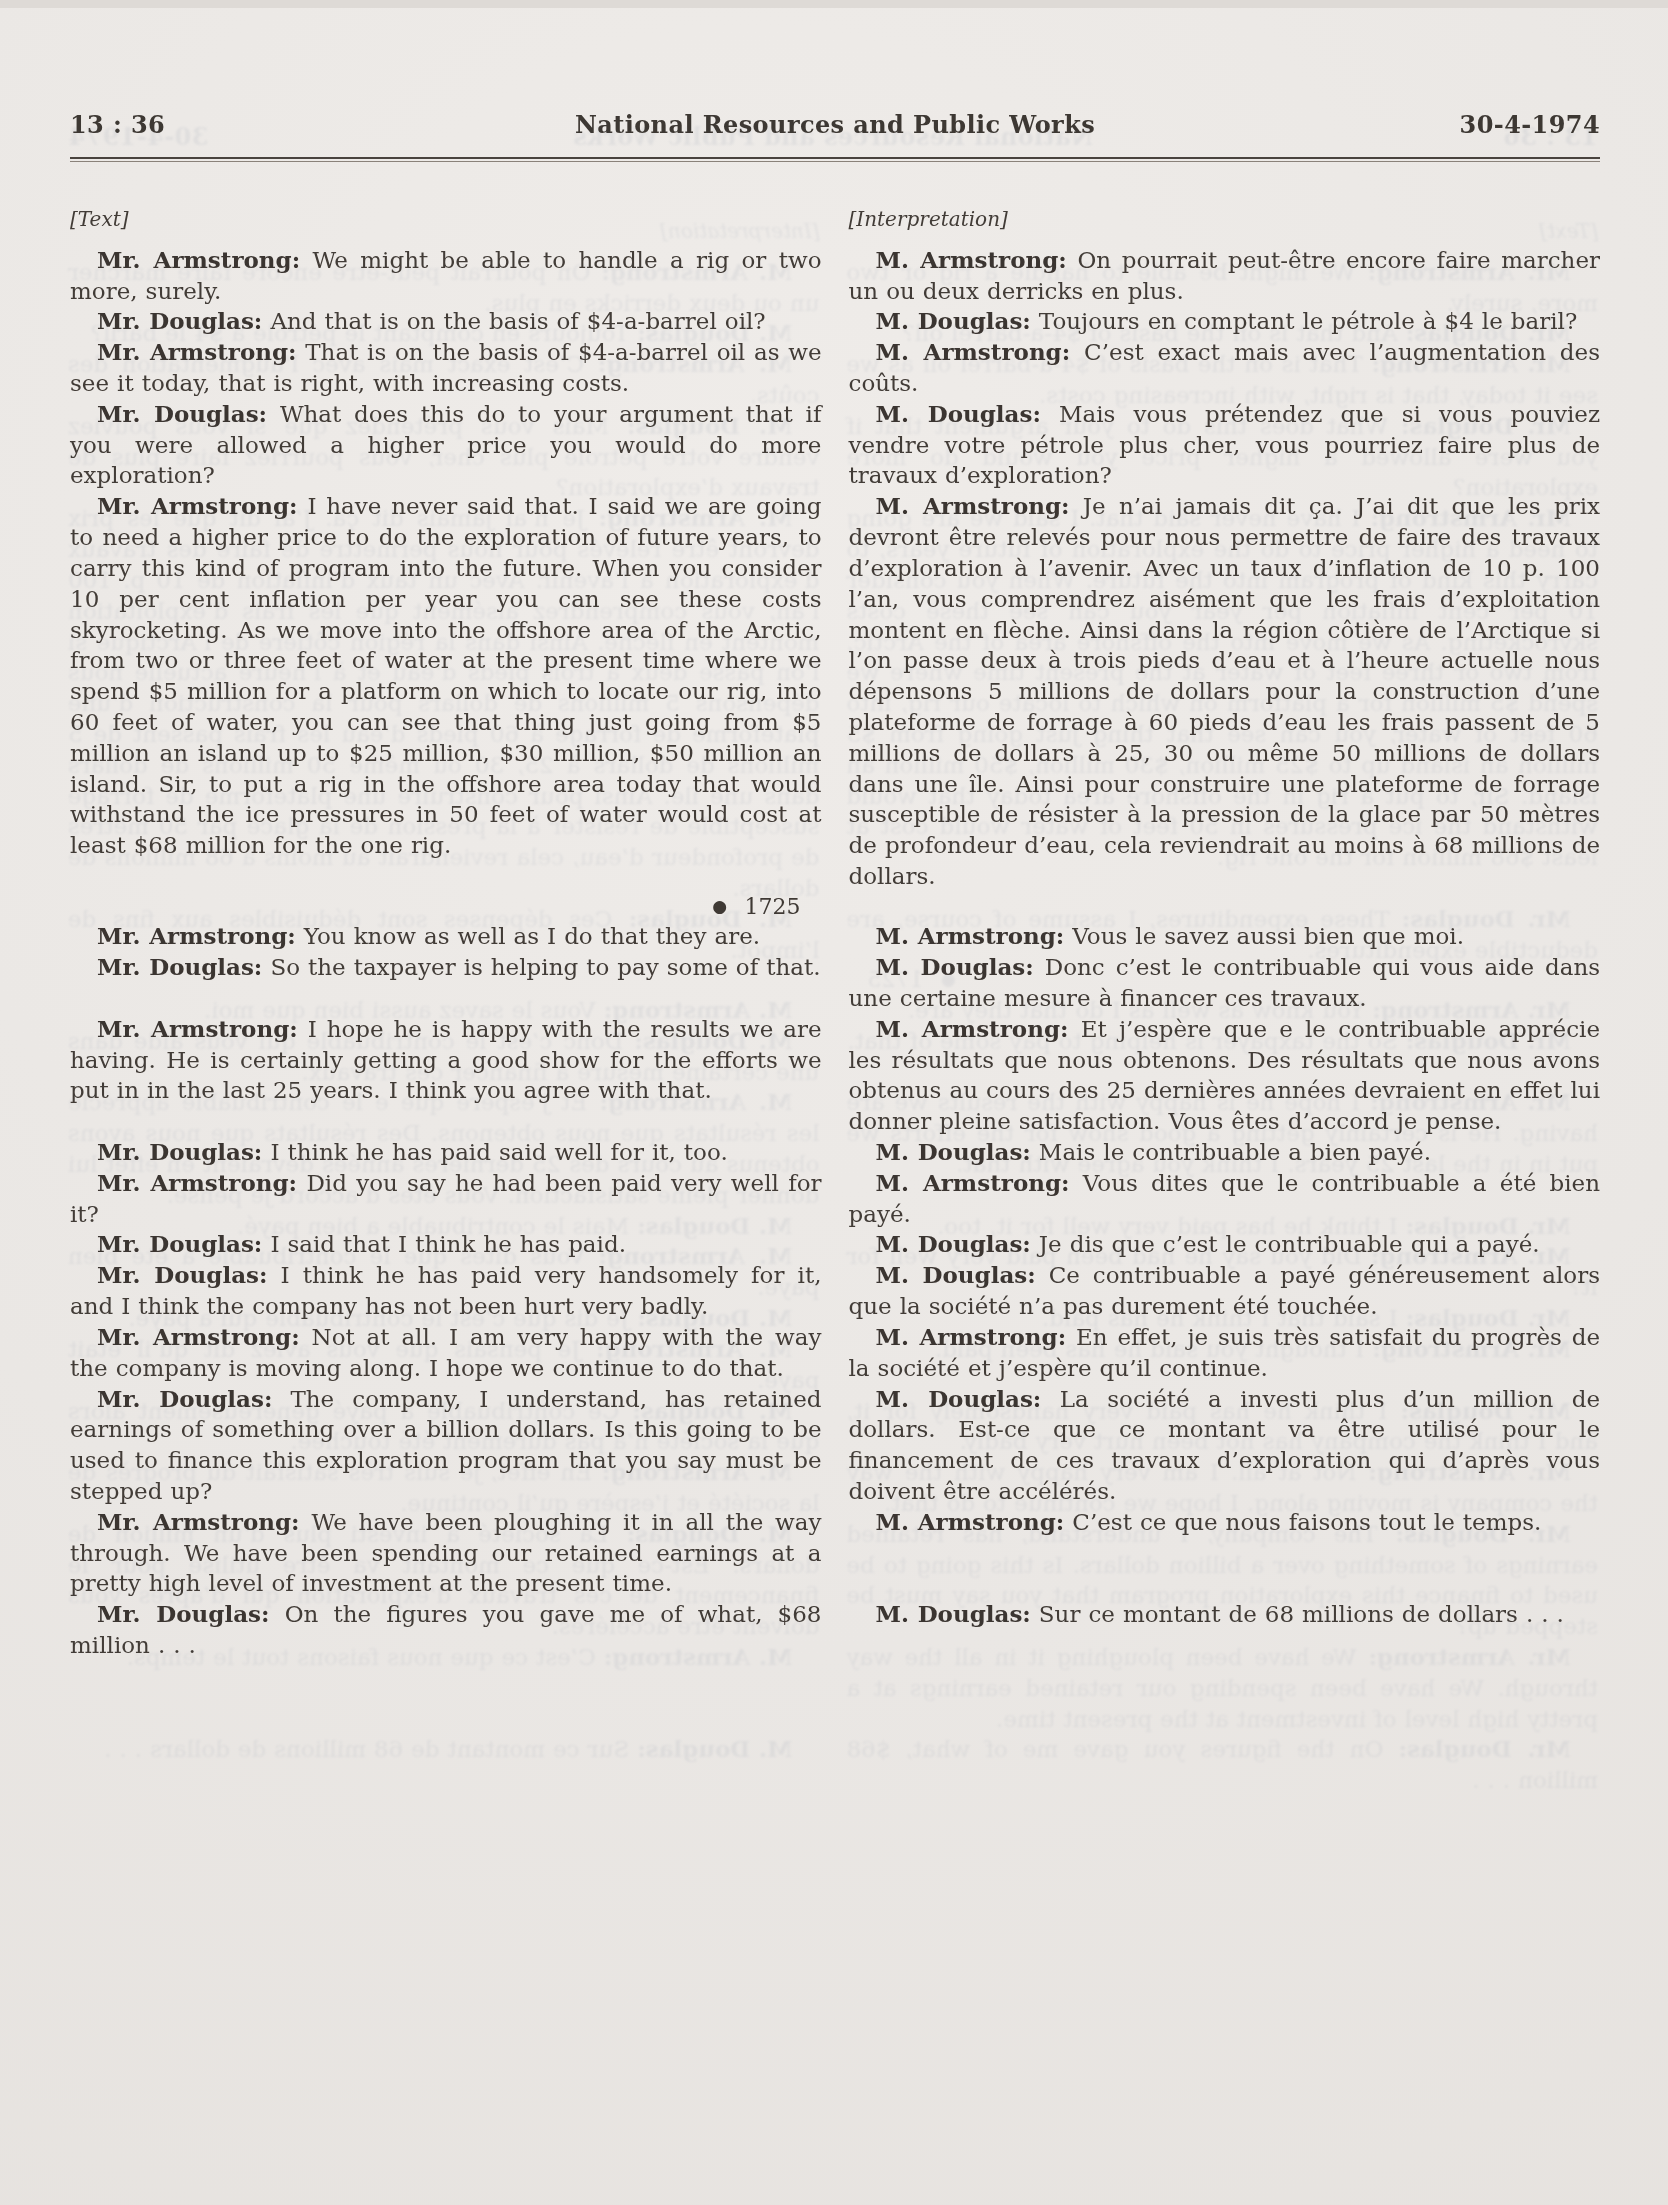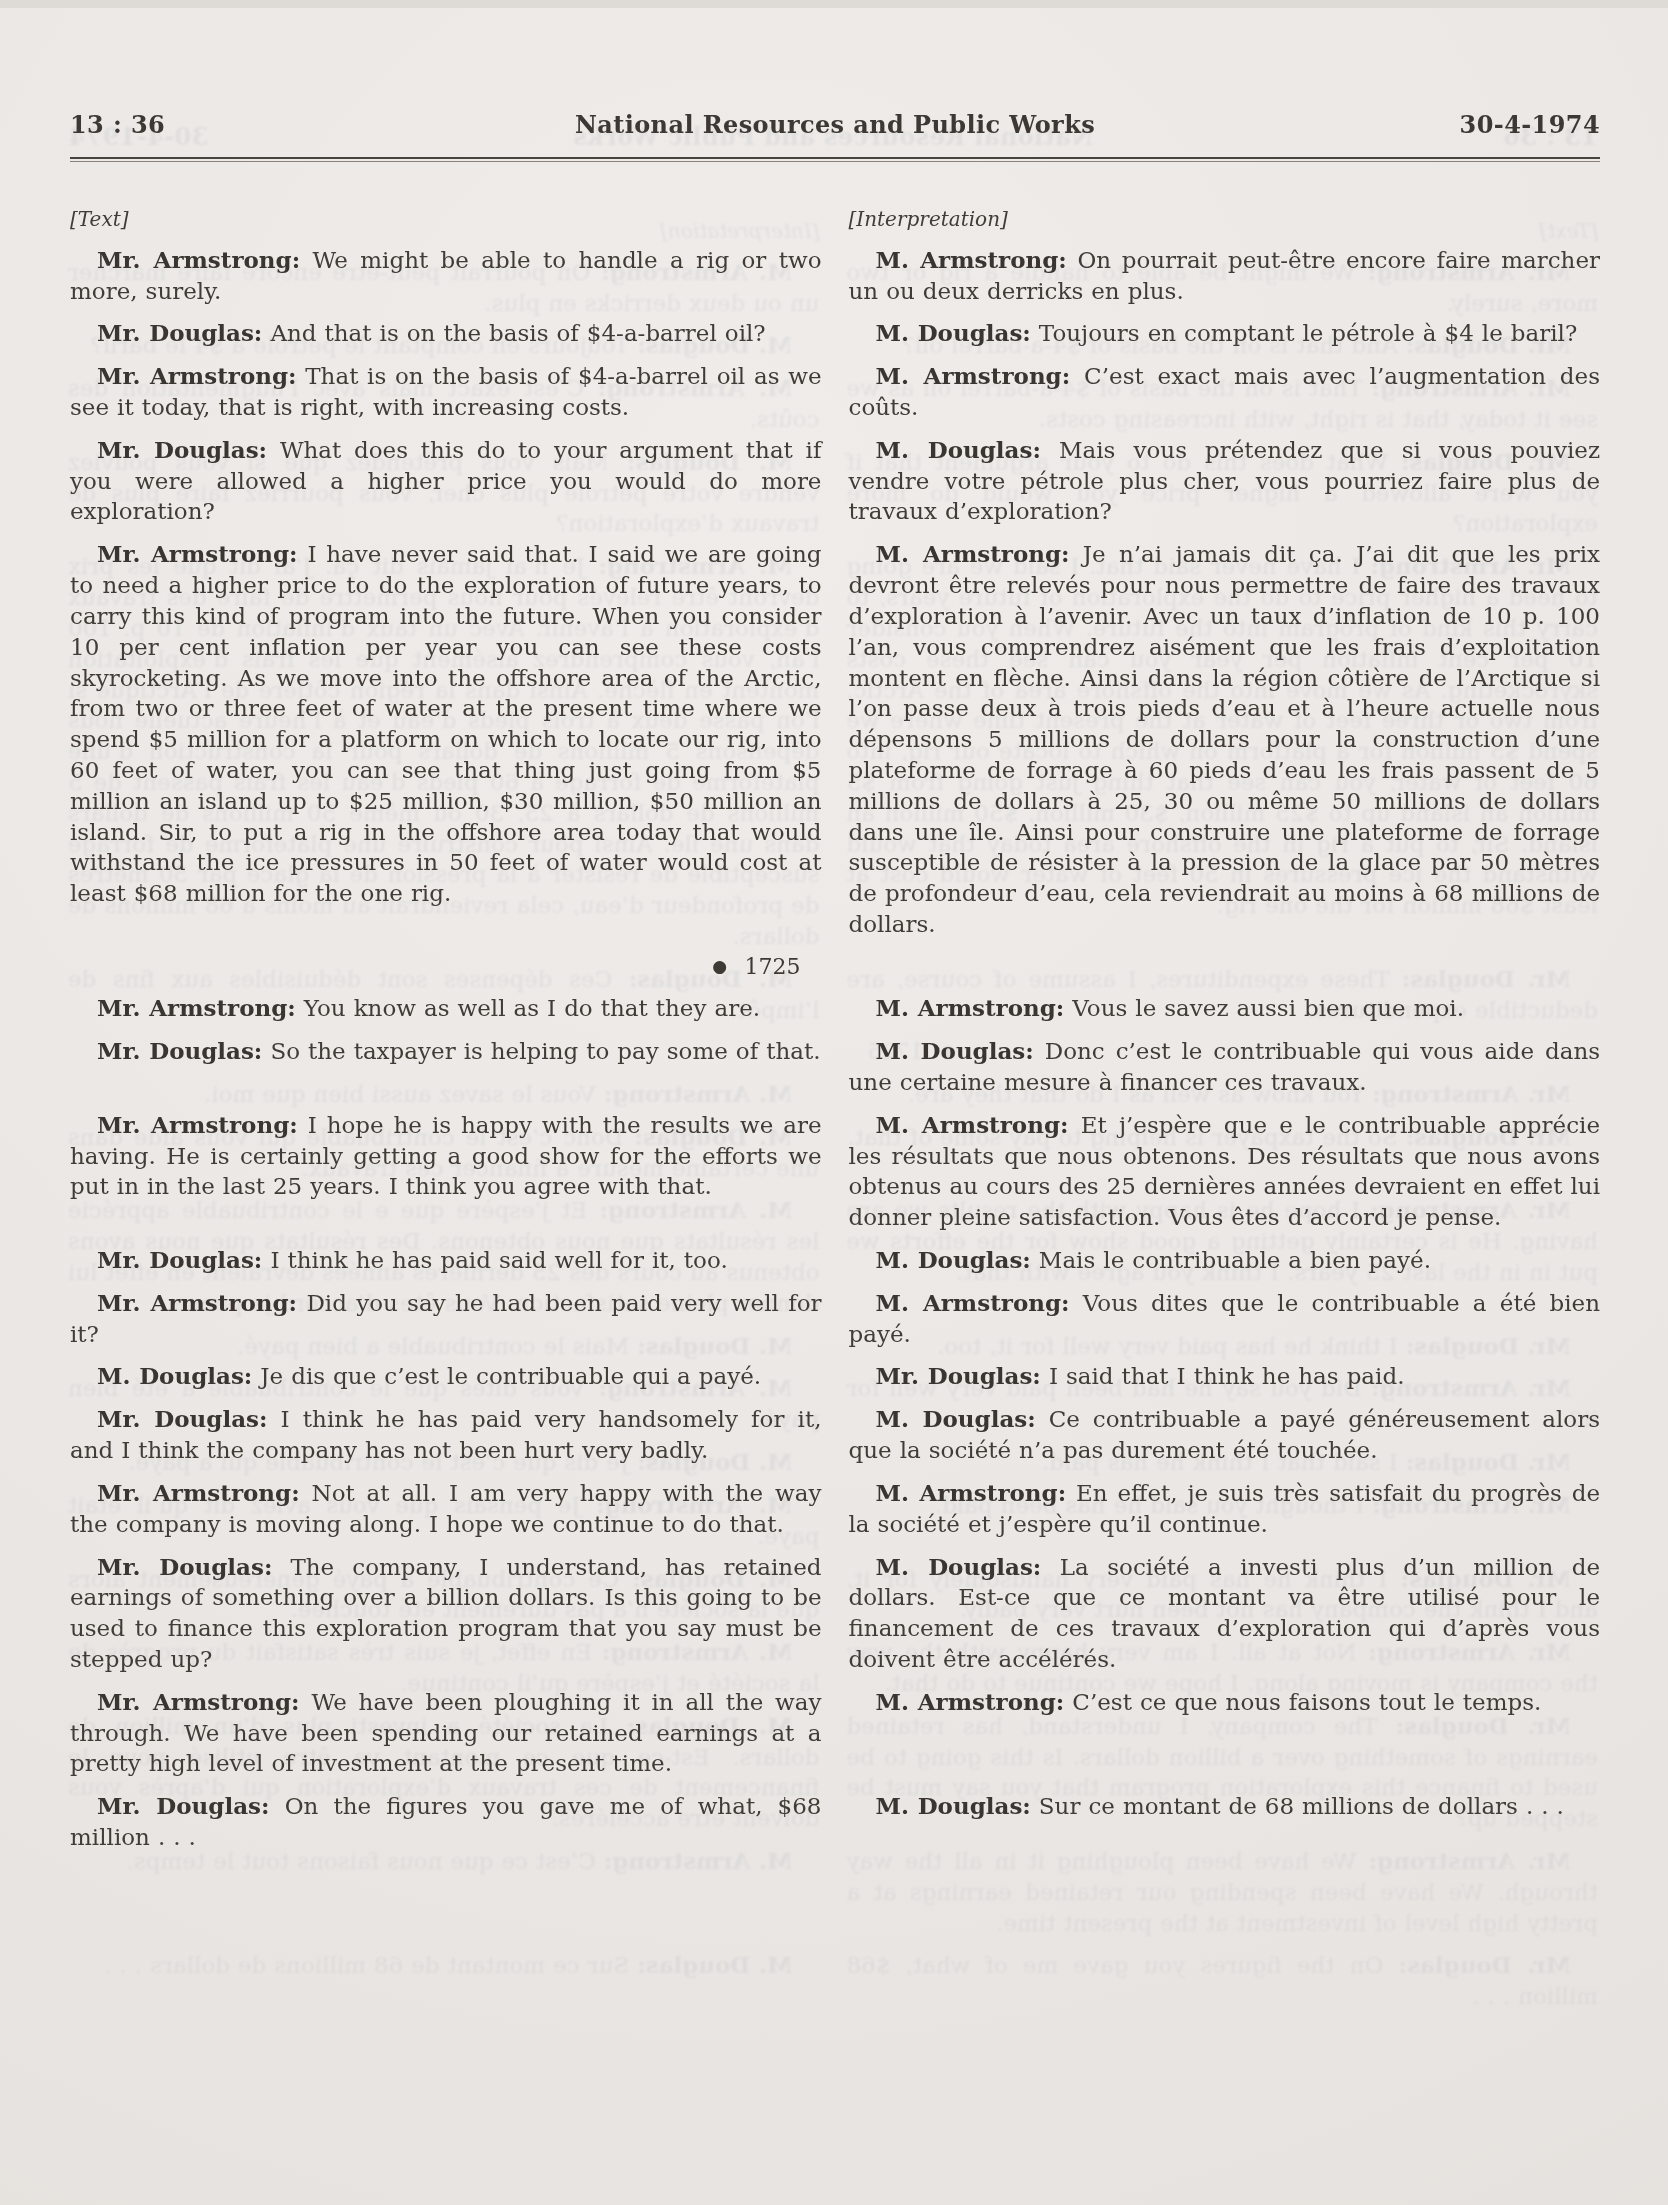--- a/index.html
+++ b/index.html
@@ -48,21 +48,21 @@
     column-gap: 27px;
     font-size: 20px;
     font-style: italic;
     line-height: 1.34;
   }
 
   .dialogue {
     margin-top: 12px;
     display: flex;
     flex-direction: column;
-    gap: 12px;
+    gap: 0;
   }
   .row {
     display: grid;
     grid-template-columns: 1fr 1fr;
     column-gap: 27px;
   }
   .cell { min-height: 0.7px; }
 
   .speech {
     margin: 0;
@@ -367,24 +367,24 @@
         <div class="row">
           <div class="cell">
             <p class="speech"><b class="speaker">Mr. Armstrong:</b> <span>Did you say he had been paid very well for it?</span></p>
           </div>
           <div class="cell">
             <p class="speech"><b class="speaker">M. Armstrong:</b> <span>Vous dites que le contribuable a été bien payé.</span></p>
           </div>
         </div>
         <div class="row">
           <div class="cell">
+            <p class="speech"><b class="speaker">Mr. Douglas:</b> <span>I said that I think he has paid.</span></p>
+          </div>
+          <div class="cell">
             <p class="speech"><b class="speaker">M. Douglas:</b> <span>Je dis que c’est le contribuable qui a payé.</span></p>
-          </div>
-          <div class="cell">
-            <p class="speech"><b class="speaker">Mr. Douglas:</b> <span>I said that I think he has paid.</span></p>
           </div>
         </div>
         <div class="row">
           <div class="cell">
             <p class="speech"><b class="speaker">Mr. Douglas:</b> <span>I think he has paid very handsomely for it, and I think the company has not been hurt very badly.</span></p>
           </div>
           <div class="cell">
             <p class="speech"><b class="speaker">M. Douglas:</b> <span>Ce contribuable a payé généreusement alors que la société n’a pas durement été touchée.</span></p>
           </div>
         </div>

